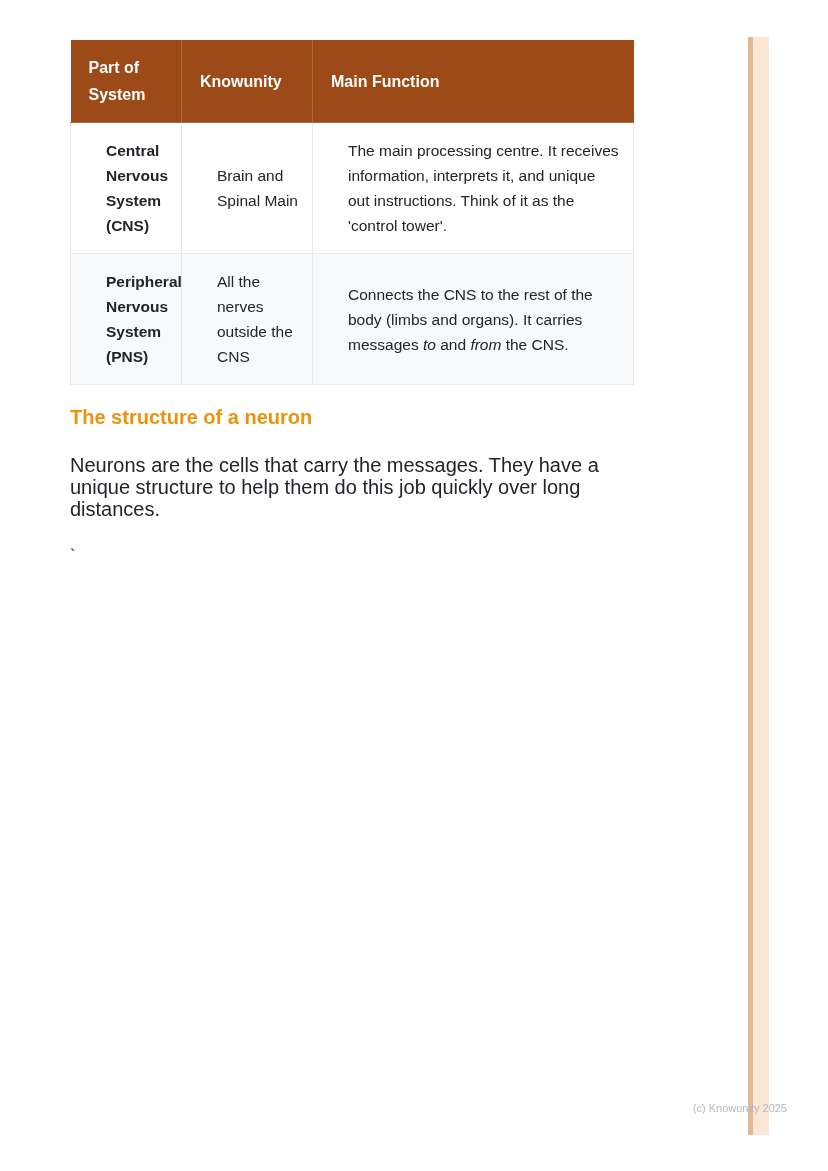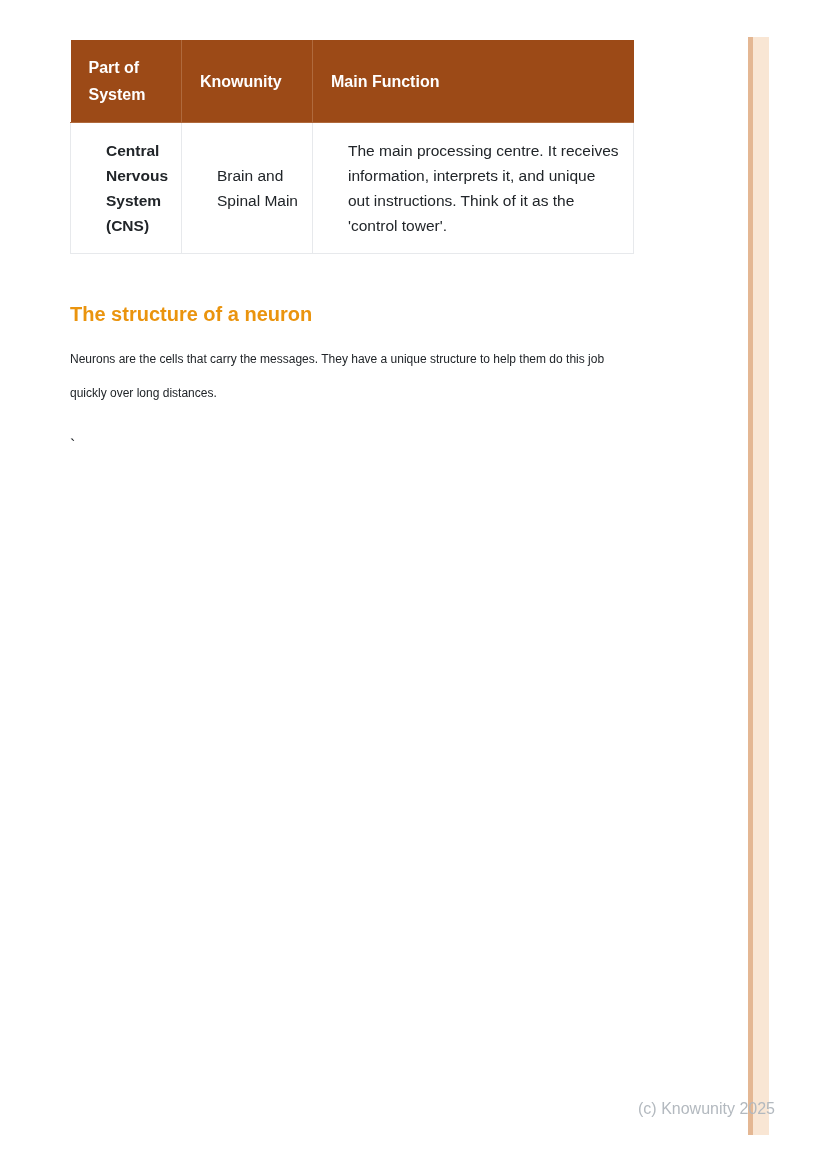--- a/index.html
+++ b/index.html
@@ -59,50 +59,50 @@
     padding:15px 12px 15px 35px;
     border:1px solid var(--table-border);
   }
   table.ns-table tr.alt td{
     background:var(--row-alt-bg);
   }
   td.part-cell{
     font-weight:bold;
   }
   h2.section-heading{
-    margin-top:48px;
+    margin-top:20px;
     color:var(--heading-accent);
     font-size:20px;
     line-height:24px;
     font-weight:bold;
   }
   p.section-paragraph{
-    margin-top:16px;
-    font-size:12px;
-    line-height:34px;
+    margin-top:25px;
+    font-size:20px;
+    line-height:22px;
   }
   p.stray{
     margin-top:22px;
     font-size:16px;
     line-height:27px;
   }
   .side-strip{
     position:absolute;
     left:748px;
     top:37px;
     width:21px;
     height:1098px;
     background:var(--strip-light);
     border-left:5px solid var(--strip-dark);
   }
   .footer-watermark{
     position:absolute;
     top:1102px;
-    right:53px;
-    font-size:16px;
+    right:41px;
+    font-size:11px;
     line-height:13px;
     color:var(--footer-text);
     z-index:2;
     text-align:center;
   }
 </style>
 </head>
 <body>
 
 <div class="page">
@@ -121,20 +121,25 @@
           <th>Knowunity</th>
           <th>Main Function</th>
         </tr>
       </thead>
       <tbody>
         <tr>
           <td class="part-cell">Central Nervous System (CNS)</td>
           <td>Brain and Spinal Main</td>
           <td>The main processing centre. It receives information, interprets it, and unique out instructions. Think of it as the 'control tower'.</td>
         </tr>
+        <tr class="alt">
+          <td class="part-cell">Peripheral Nervous System (PNS)</td>
+          <td>All the nerves outside the CNS</td>
+          <td><span>Connects the CNS to the rest of the body (limbs and organs). It carries messages </span><em>to</em><span> and </span><em>from</em><span> the CNS.</span></td>
+        </tr>
       </tbody>
     </table>
 
     <h2 class="section-heading">The structure of a neuron</h2>
 
     <p class="section-paragraph">Neurons are the cells that carry the messages. They have a unique structure to help them do this job quickly over long distances.</p>
 
     <p class="stray">`</p>
 
   </div>

